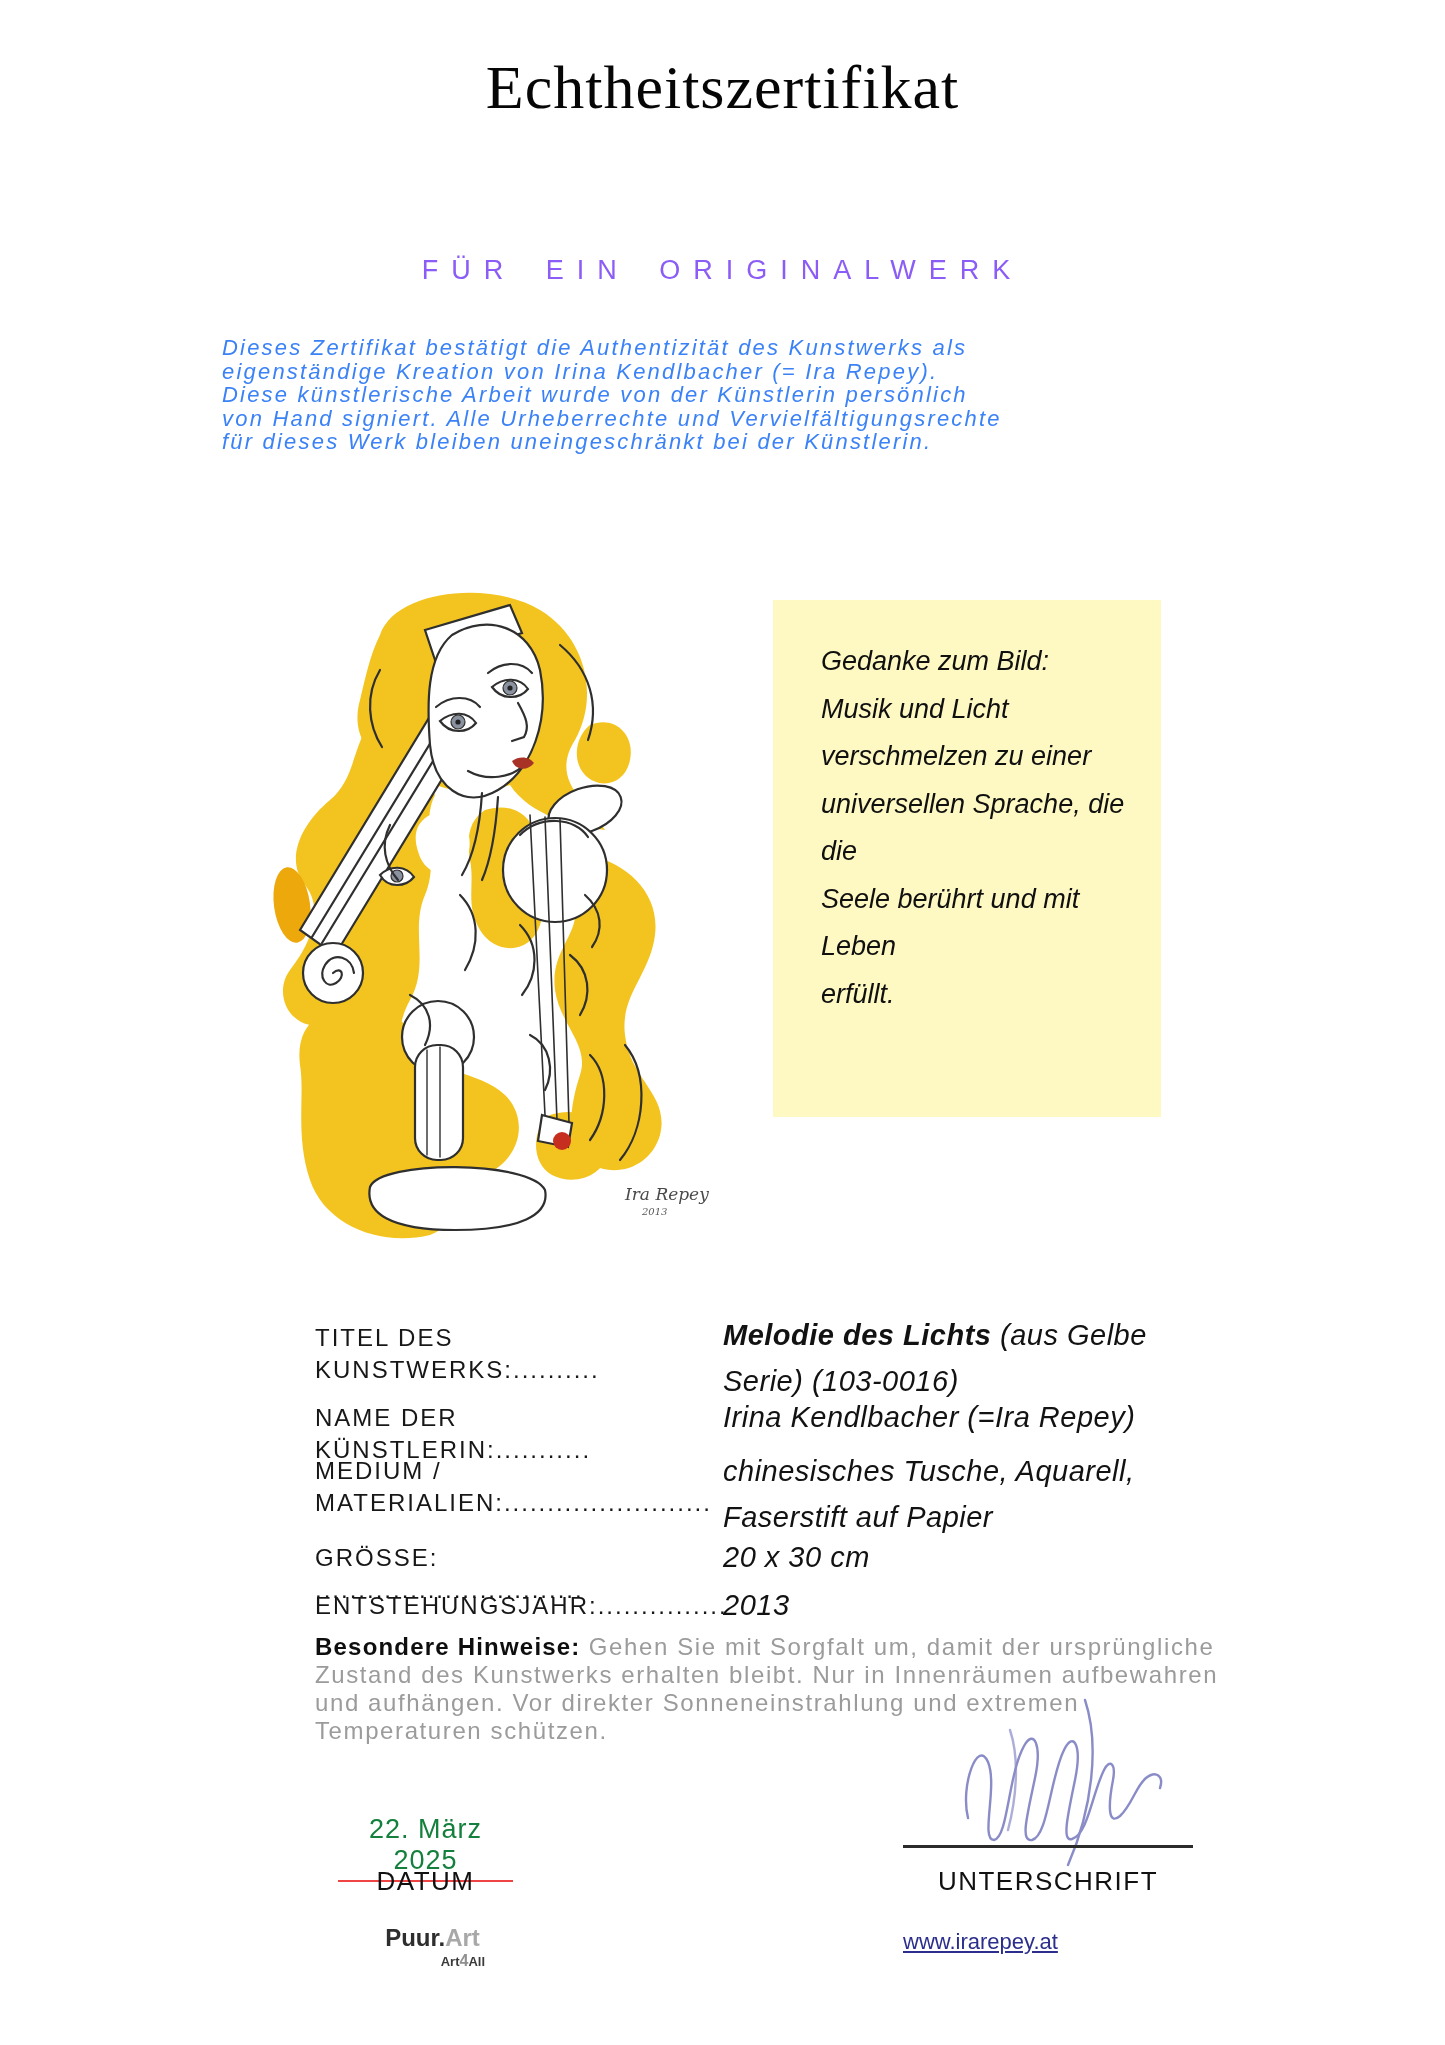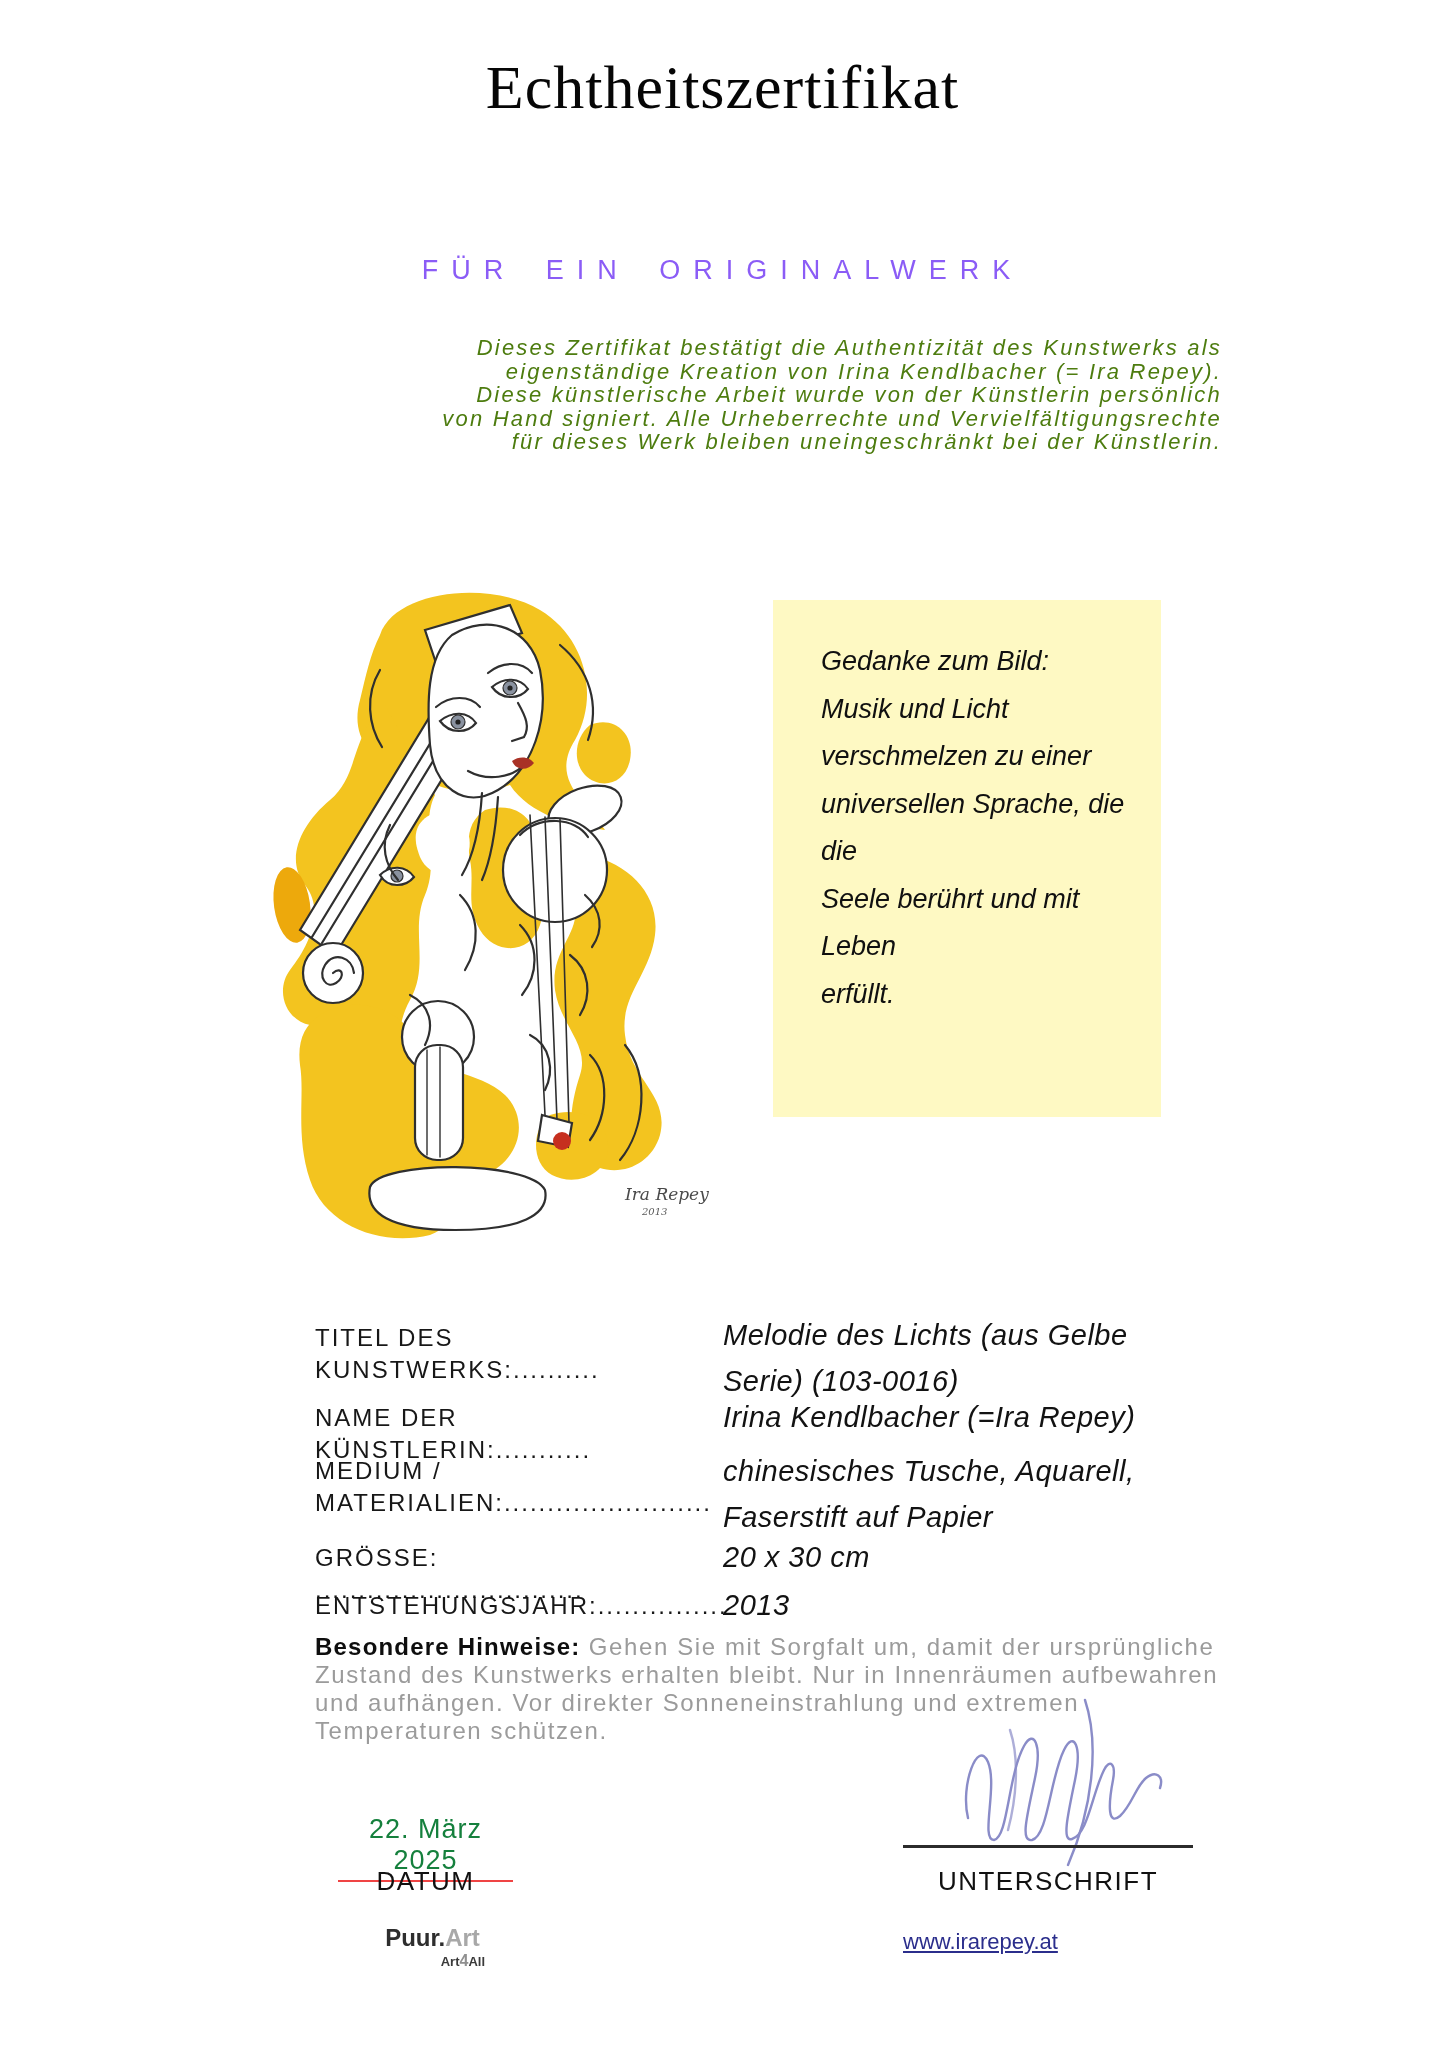--- a/index.html
+++ b/index.html
@@ -11,40 +11,40 @@
   .title-de{top:52px;left:0;width:1445px;text-align:center;
             font-family:"Liberation Serif",serif;font-size:62px;font-weight:500;
             letter-spacing:1px;color:#060606;}
   .title-en{top:138px;left:0;width:1445px;text-align:center;
             font-family:"DejaVu Serif",serif;font-style:italic;font-size:76px;
             font-weight:500;color:#0a0a0a;}
   .subtitle{top:255px;left:0;width:1445px;text-align:center;
             font-size:27px;letter-spacing:13px;word-spacing:9px;color:#8b5cf6;}
 
   
-  .intro{top:336px;left:222px;width:1000px;text-align:right;
+  .intro{top:336px;left:222px;width:1000px;text-align:left;
          font-style:italic;font-size:22px;line-height:23.5px;letter-spacing:2.2px;
-         color:#4d7c0f;white-space:pre-line;}
+         color:#3b82f6;white-space:pre-line;}
 
   
   .art{left:230px;top:575px;width:570px;height:690px;background:#ffffff;}
   .sig-name{font-family:"DejaVu Serif",serif;font-style:italic;font-size:17px;fill:#4a4a4a;}
   .sig-year{font-family:"DejaVu Serif",serif;font-style:italic;font-size:10px;fill:#5a5a5a;}
 
   
   .thought{left:773px;top:600px;width:388px;height:517px;background:#fef9c3;box-sizing:border-box;
            padding:38px 26px 0 48px;font-style:italic;font-size:27px;line-height:47.5px;
            color:#101010;white-space:pre-line;}
 
   
   .lbl{left:315px;width:400px;font-size:24px;letter-spacing:2px;color:#171717;
        white-space:pre-line;line-height:32px;}
   .val{left:723px;width:470px;font-style:italic;font-size:29px;letter-spacing:0.5px;
        color:#121212;white-space:pre-line;line-height:46px;}
-  .val b{font-weight:normal;margin-top:20px;}
+  .val b{font-weight:bold;margin-top:20px;}
 
   
   .hints{left:315px;top:1633px;width:930px;font-size:24px;letter-spacing:1.6px;
          line-height:28px;color:#9b9b9b;white-space:pre-line;}
   .hints b{color:#0e0e0e;font-weight:bold;letter-spacing:1.2px;}
 
   
   .date-block{left:338px;top:1814px;width:175px;text-align:center;font-size:27px;
               letter-spacing:1px;color:#15803d;border-bottom:2px solid #ef4444;
               padding-bottom:4px;}

